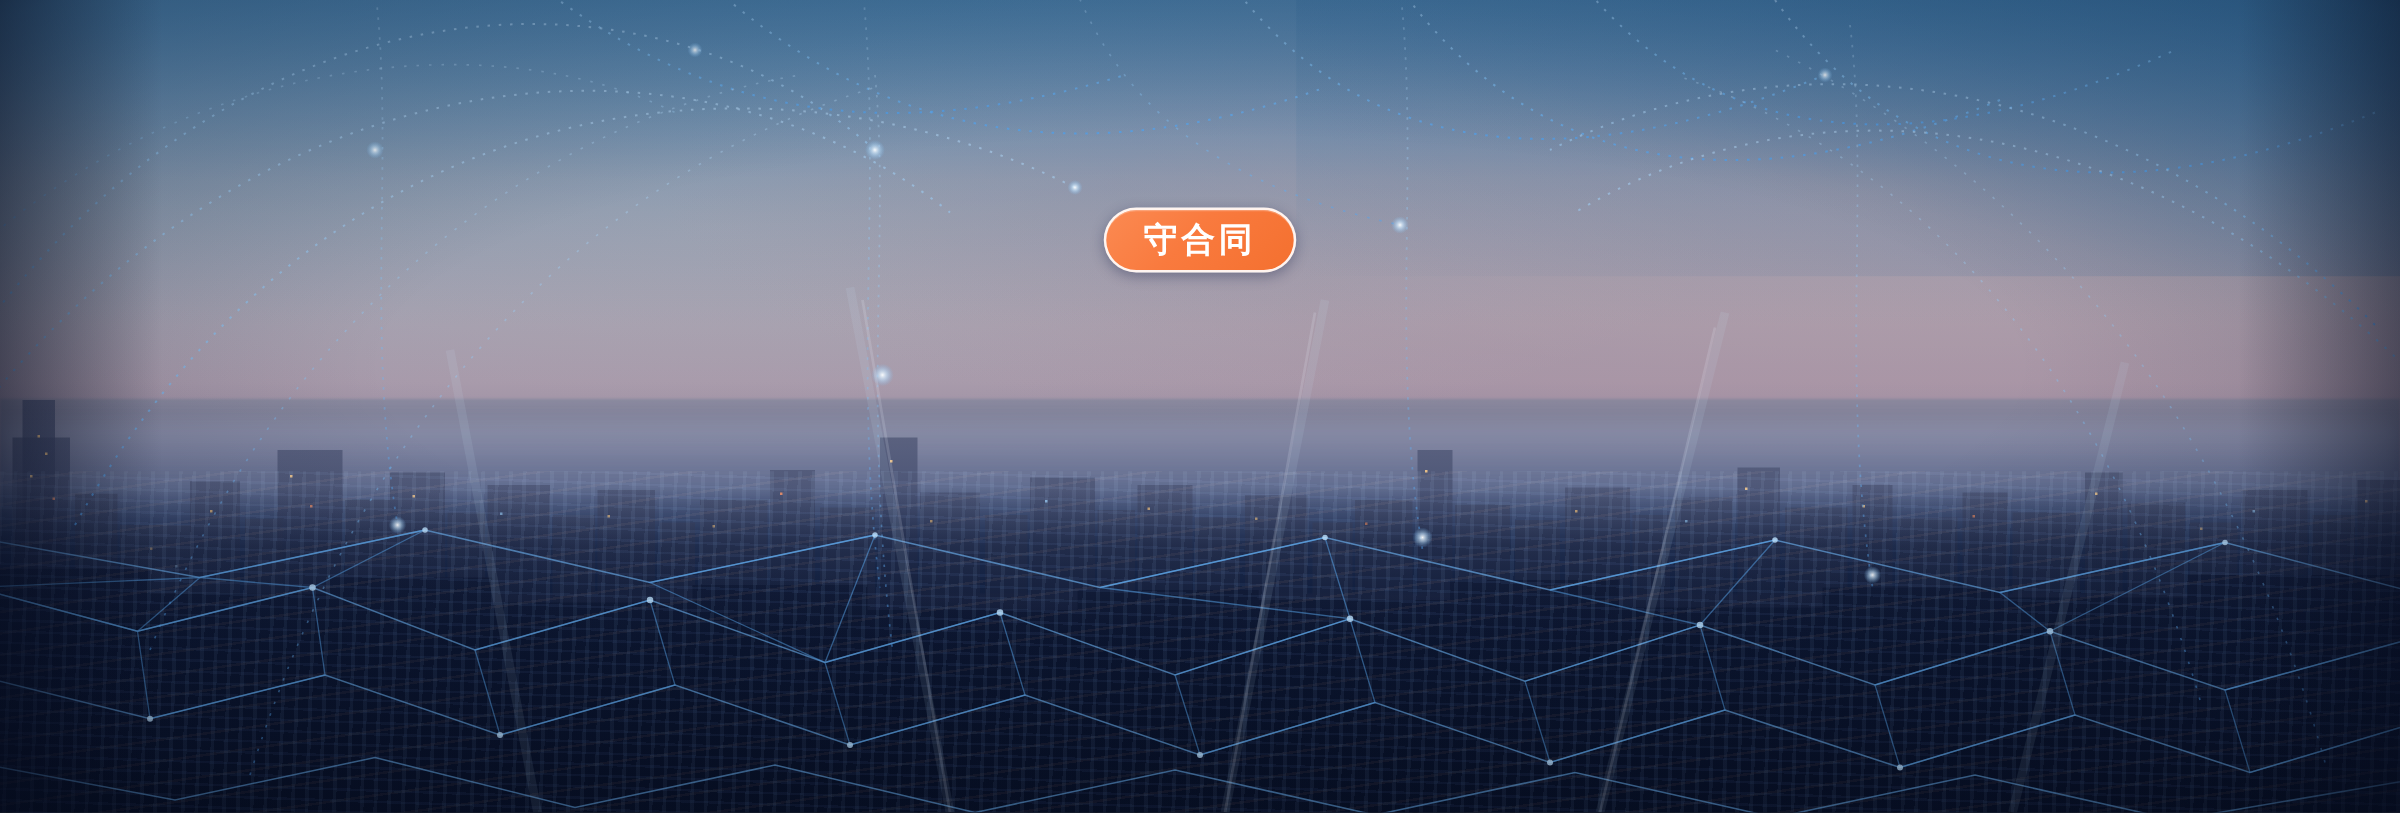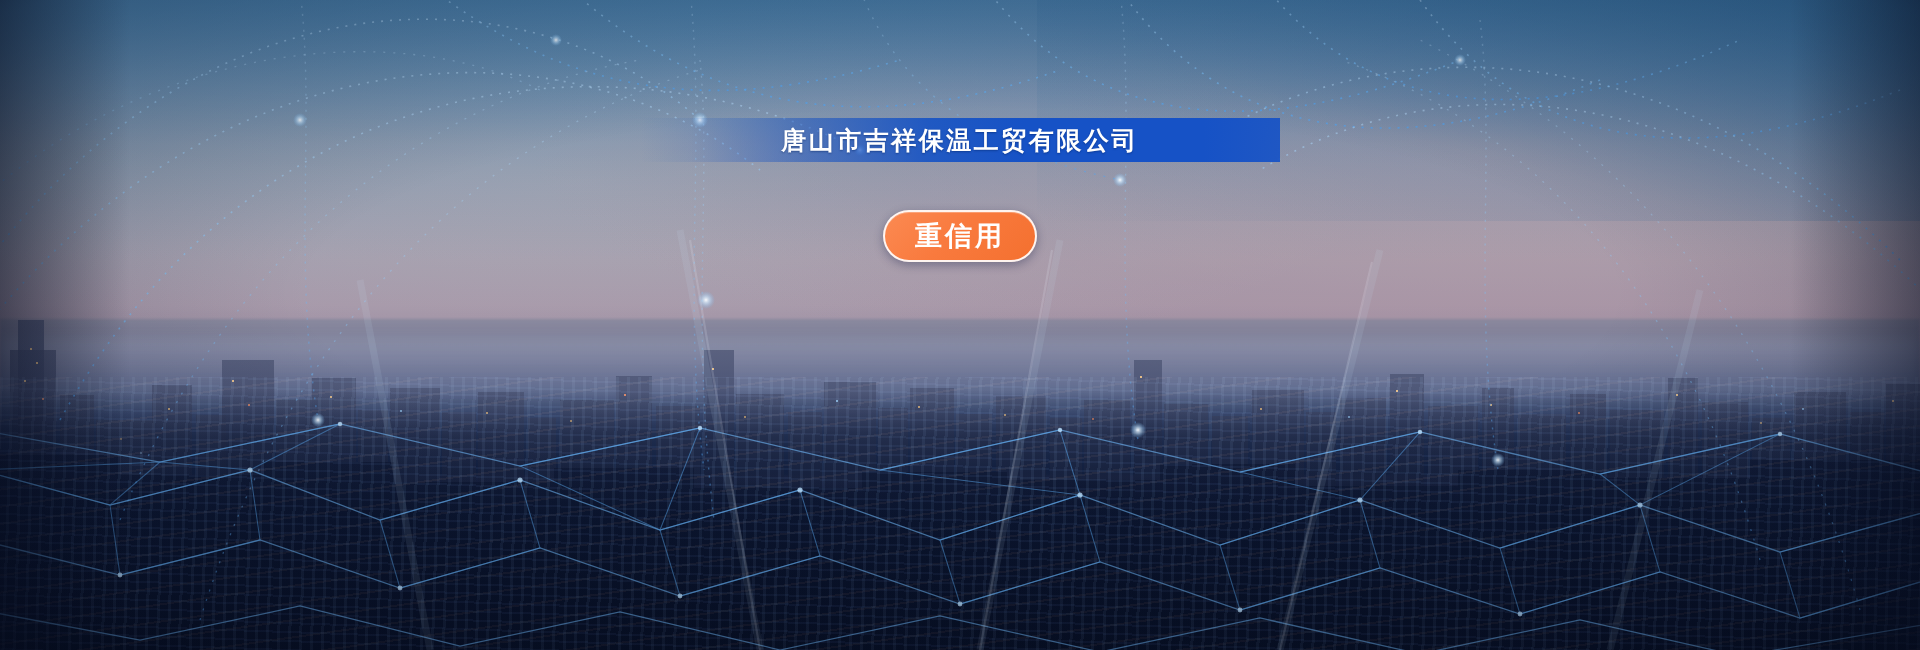--- a/index.html
+++ b/index.html
@@ -404,23 +404,20 @@
       </g>
     </svg>
   </div>
 
   <div class="vignette"></div>
   <div class="edge-l"></div>
   <div class="edge-r"></div>
 
   <div class="content">
 
-    <div class="name-bar">
-      <span class="txt">唐山市吉祥保温工贸有限公司</span>
-    </div>
 
 
     <div class="pills">
-      <div class="pill">重信用</div>
+      <div class="pill">守合同</div>
     </div>
 
   </div>
 </div>
 
 </body></html>

